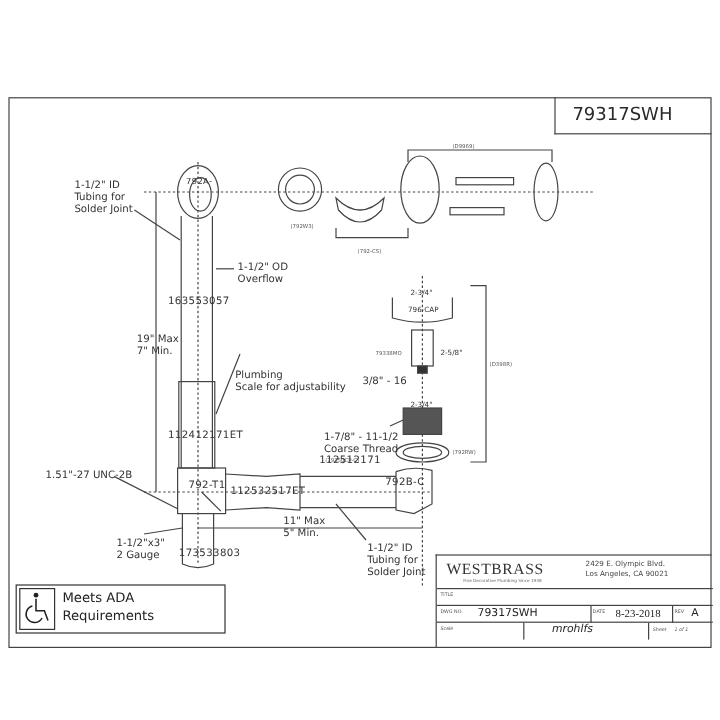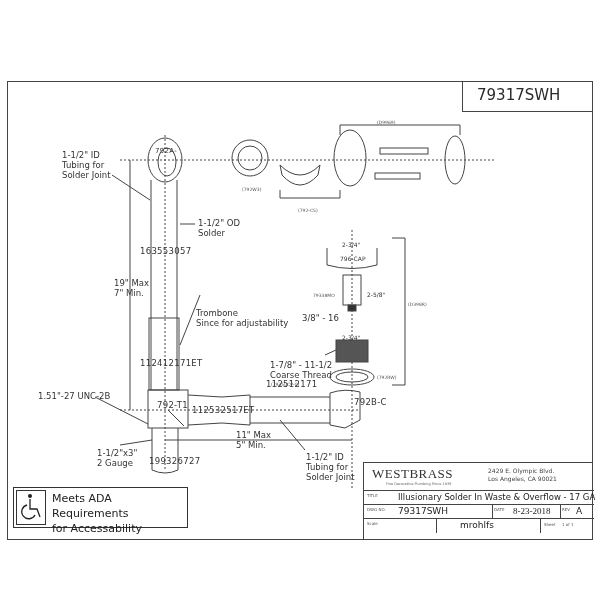--- a/index.html
+++ b/index.html
@@ -80,29 +80,29 @@
   </g>
 </svg>
 
 <div class="lbl" style="left:62px;top:150px;">
   <div>1-1/2" ID</div>
   <div>Tubing for</div>
   <div>Solder Joint</div>
 </div>
 <div class="lbl" style="left:198px;top:218px;">
   <div>1-1/2" OD</div>
-  <div>Solder</div>
+  <div>Overflow</div>
 </div>
 <div class="lbl" style="left:114px;top:278px;">
   <div>19" Max</div>
   <div>7" Min.</div>
 </div>
 <div class="lbl" style="left:196px;top:308px;">
-  <div>Trombone</div>
-  <div>Since for adjustability</div>
+  <div>Plumbing</div>
+  <div>Scale for adjustability</div>
 </div>
 <div class="lbl" style="left:38px;top:391px;">1.51"-27 UNC-2B</div>
 <div class="lbl" style="left:97px;top:448px;">
   <div>1-1/2"x3"</div>
   <div>2 Gauge</div>
 </div>
 <div class="lbl" style="left:236px;top:430px;">
   <div>11" Max</div>
   <div>5" Min.</div>
 </div>
@@ -127,61 +127,59 @@
 <div class="tiny" style="left:242px;top:187px;">(792W3)</div>
 <div class="tiny" style="left:298px;top:208px;">(792-CS)</div>
 <div class="tiny" style="left:377px;top:120px;">(D9969)</div>
 
 <div class="pn" style="left:155px;top:147px;font-size:7px;">792A-</div>
 <div class="pn" style="left:140px;top:246px;">163553057</div>
 <div class="pn" style="left:140px;top:358px;">112412171ET</div>
 <div class="pn" style="left:157px;top:400px;">792-T1</div>
 <div class="pn" style="left:192px;top:405px;">112532517ET</div>
 <div class="pn" style="left:266px;top:379px;">112512171</div>
-<div class="pn" style="left:354px;top:397px;">792B-C</div>
-<div class="pn" style="left:149px;top:456px;">199326727</div>
+<div class="pn" style="left:321px;top:397px;">792B-C</div>
+<div class="pn" style="left:149px;top:456px;">173533803</div>
 
 <div id="ada">
   <div id="ada-icon">
     <svg width="28" height="33" viewBox="0 0 28 33">
       <circle cx="13" cy="5" r="2" fill="#222"></circle>
       <path d="M13 8 L13 18 L20 18 L23 26" fill="none" stroke="#222" stroke-width="1.3"></path>
       <path d="M10 14 A7 7 0 1 0 18 24" fill="none" stroke="#222" stroke-width="1.3"></path>
     </svg>
   </div>
   <div id="ada-text">
     <div>Meets  ADA Requirements</div>
-    <div>for Accessability</div>
   </div>
 </div>
 
 <div id="tb">
   <div class="tbrow" style="top:0;height:28px;">
     <div style="position:absolute;left:8px;top:3px;font-family:Liberation Serif, serif;font-size:13px;letter-spacing:0.5px;color:#333;">WESTBRASS</div>
     <div style="position:absolute;left:22px;top:19px;font-size:3.5px;color:#666;">Fine Decorative Plumbing Since 1938</div>
     <div style="position:absolute;left:124px;top:4px;font-size:6px;line-height:8px;color:#444;">
       <div>2429 E. Olympic Blvd.</div>
       <div>Los Angeles, CA 90021</div>
     </div>
   </div>
   <div class="tbrow" style="top:28px;height:14px;">
     <span class="tbcap" style="left:3px;top:2px;">TITLE</span>
-    <span class="tbval" style="left:34px;top:1px;font-size:8.5px;">Illusionary Solder In Waste &amp; Overflow - 17 GA</span>
   </div>
   <div class="tbrow" style="top:42px;height:14px;">
     <span class="tbcap" style="left:3px;top:2px;">DWG NO.</span>
     <span class="tbval" style="left:34px;top:1px;">79317SWH</span>
     <div style="position:absolute;left:128px;top:0;width:1px;height:14px;background:#444;"></div>
     <span class="tbcap" style="left:130px;top:2px;">DATE</span>
     <span class="tbval" style="left:149px;top:1px;font-family:Liberation Serif, serif;">8-23-2018</span>
     <div style="position:absolute;left:196px;top:0;width:1px;height:14px;background:#444;"></div>
     <span class="tbcap" style="left:198px;top:2px;">REV</span>
     <span class="tbval" style="left:212px;top:1px;">A</span>
   </div>
-  <div class="tbrow" style="top:56px;height:14px;border-bottom:none;">
+  <div class="tbrow" style="top:56px;height:14px;border-bottom:none;font-style:italic;">
     <span class="tbcap" style="left:3px;top:2px;">Scale</span>
     <div style="position:absolute;left:72px;top:0;width:1px;height:14px;background:#444;"></div>
     <span class="tbval" style="left:96px;top:1px;">mrohlfs</span>
     <div style="position:absolute;left:176px;top:0;width:1px;height:14px;background:#444;"></div>
     <span class="tbcap" style="left:180px;top:3px;">Sheet</span>
     <span class="tbcap" style="left:198px;top:3px;">1   of   1</span>
   </div>
 </div>
 
 </body></html>

